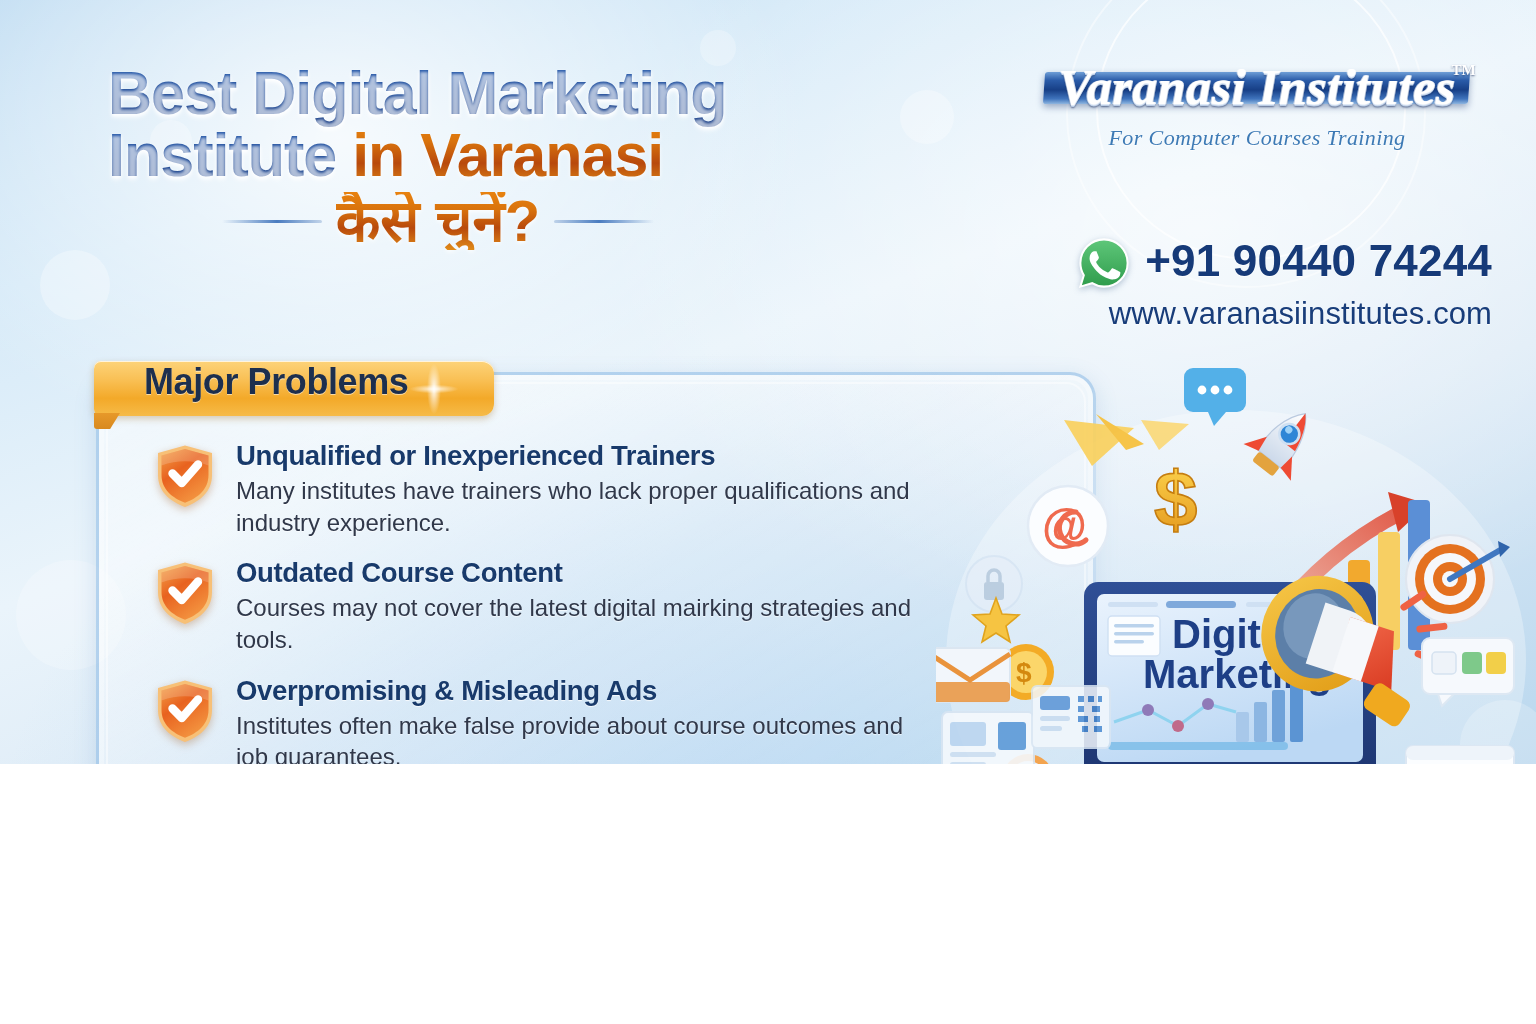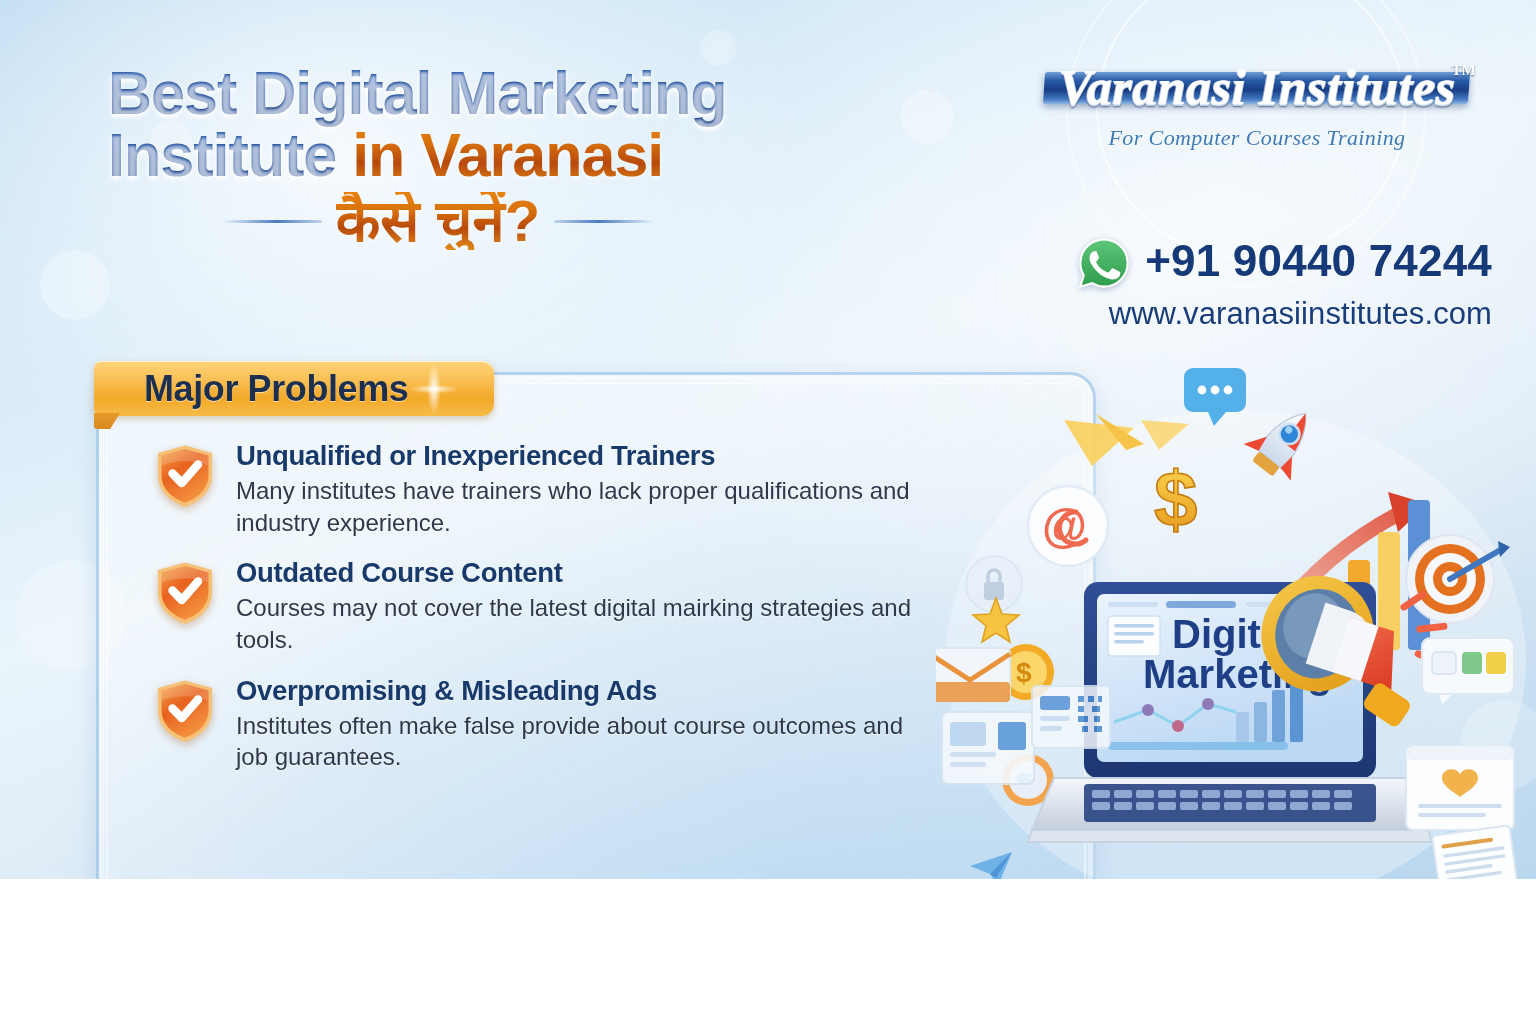--- a/index.html
+++ b/index.html
@@ -4,21 +4,21 @@
 <style>
   * { margin:0; padding:0; box-sizing:border-box; }
 
   html, body {
     width:1536px; height:1024px; overflow:hidden;
     font-family:"Liberation Sans", sans-serif;
   }
 
   
   #stage {
-    position:relative; width:1536px; height:879px; overflow:hidden;
+    position:relative; width:1536px; height:764px; overflow:hidden;
     background:
       radial-gradient(ellipse 760px 520px at 22% 18%, rgba(255,255,255,.80) 0%, rgba(255,255,255,0) 62%),
       radial-gradient(ellipse 900px 620px at 78% 30%, rgba(255,255,255,.62) 0%, rgba(255,255,255,0) 66%),
       radial-gradient(ellipse 1100px 700px at 50% 110%, rgba(150,200,240,.45) 0%, rgba(150,200,240,0) 70%),
       linear-gradient(160deg, #bfdcf2 0%, #d6eaf8 22%, #eaf4fb 46%, #dceaf6 68%, #b9d7ee 100%);
   }
 
   
   .bokeh { position:absolute; border-radius:50%; pointer-events:none; }
 
@@ -121,21 +121,21 @@
   }
   #card::after{
     content:""; position:absolute; inset:7px; border-radius:20px;
     border:2px solid rgba(255,255,255,.45); pointer-events:none;
   }
 
   
   #ribbon {
     position:absolute; left:94px; top:361px; z-index:6;
     height:55px; min-width:400px; padding:0 43px 0 50px;
-    display:flex; align-items:center;
+    display:flex; 
     background:linear-gradient(180deg,#fdd075 0%,#f8bc49 38%,#f2a82c 66%,#f7c濁 100%);
     background:linear-gradient(180deg,#fdd379 0%,#f9c055 34%,#f3a929 68%,#f6bb48 100%);
     border-radius:7px 12px 12px 7px;
     box-shadow:0 3px 7px rgba(150,100,20,.30), inset 0 1px 0 rgba(255,255,255,.75);
   }
   #ribbon::before {
     content:""; position:absolute; left:0; bottom:-13px; width:26px; height:16px;
     background:linear-gradient(180deg,#e7992a 0%,#d8891f 100%);
     clip-path:polygon(0 0,100% 0,62% 100%,0 100%);
     border-radius:0 0 0 3px;

